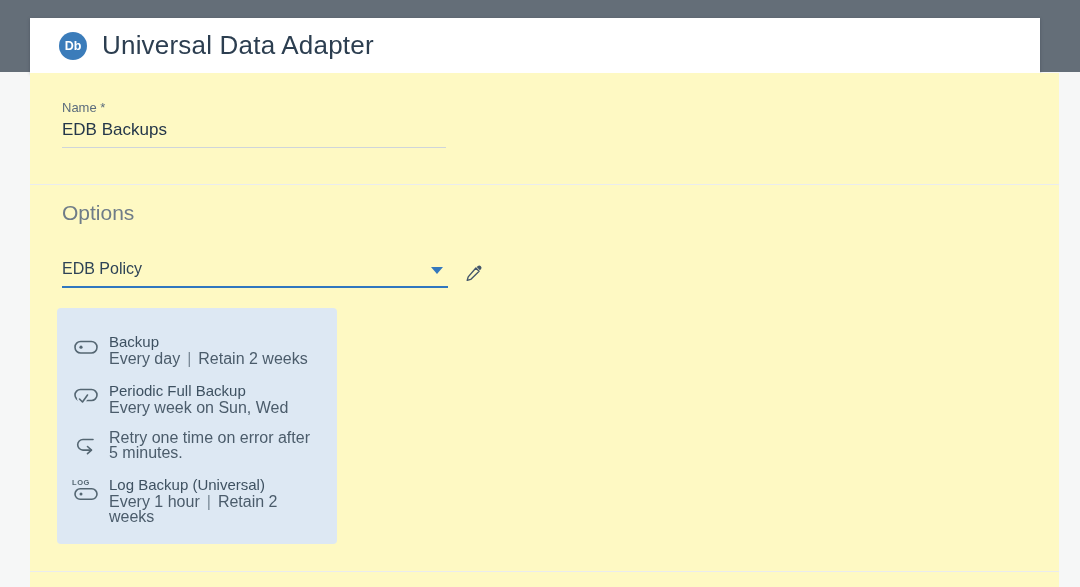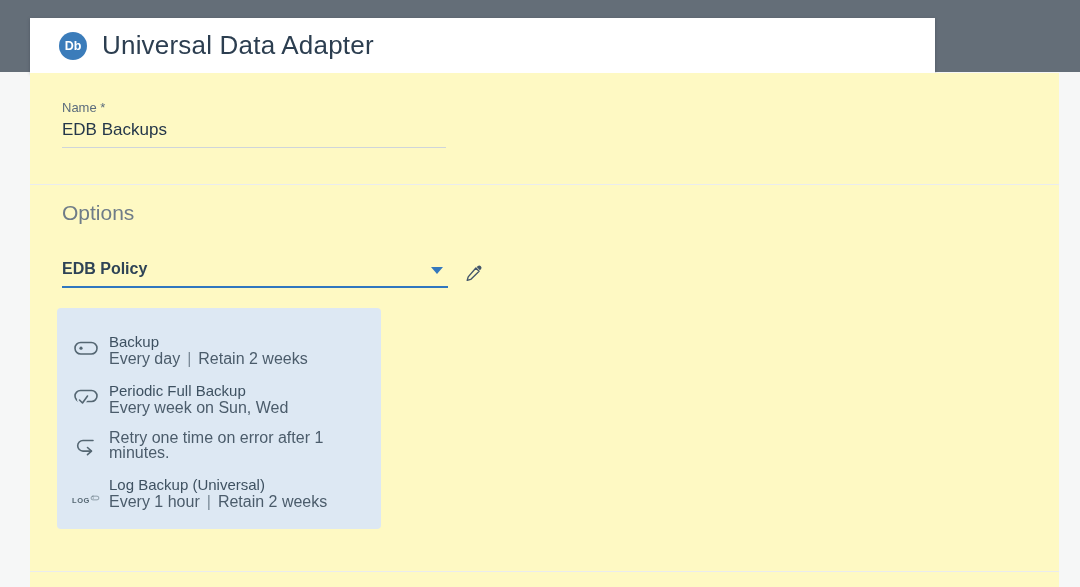--- a/index.html
+++ b/index.html
@@ -8,21 +8,21 @@
     font-family:"Liberation Sans","DejaVu Sans",sans-serif;
     background:#f6f7f7;
     position:relative;
     color:#25374a;
   }
   .topband {
     position:absolute; left:0; top:0; width:1080px; height:72px;
     background:#646e78;
   }
   .title-card {
-    position:absolute; left:30px; top:18px; width:905px; height:55px;
+    position:absolute; left:30px; top:18px; width:1010px; height:55px;
     background:#ffffff;
     box-shadow:0 1px 3px rgba(40,50,60,.35);
     display:flex; align-items:center; padding-left:29px;
   }
   .db-badge {
     width:28px; height:28px; border-radius:50%;
     background:#3b7cba; color:#ffffff;
     font-size:12.5px; font-weight:bold;
     display:flex; align-items:center; justify-content:center;
     flex:0 0 auto;
@@ -43,46 +43,46 @@
   .name-value {
     margin-top:5px; width:384px; padding-bottom:7px;
     border-bottom:1px solid #cfd5da;
     font-size:17px; color:#25374a;
   }
   .policy-section {
     height:387px; padding:14px 0 0 32px;
     border-bottom:1px solid #eaecee;
   }
   .policy-heading { font-size:21px; line-height:28px; color:#6f7c88; font-weight:400; }
-  .dropdown-row { margin-top:33px; display:flex; align-items:center;font-weight:bold; }
+  .dropdown-row { margin-top:33px; display:flex; align-items:center; }
   .policy-select {
     width:386px; display:flex; justify-content:space-between; align-items:center;
     border-bottom:2px solid #3077bf; padding-bottom:8px; cursor:pointer;
   }
   .select-value { font-size:16px; color:#2e4356; }
   .caret {
     width:0; height:0; margin-right:5px; margin-top:3px;
     border-left:6px solid transparent; border-right:6px solid transparent;
     border-top:7px solid #3478bd;
   }
   .edit-btn {
     margin-left:13px; margin-bottom:2px;
     background:none; border:none; padding:2px; cursor:pointer;
     display:flex; align-items:center;
   }
   .policy-card {
-    margin-top:20px; margin-left:-5px; width:324px;
+    margin-top:20px; margin-left:-5px; width:280px;
     background:#dde8f3; border-radius:4px;
     padding:24px 16px 20px 15px;
   }
   .policy-item { display:flex; align-items:flex-start; margin-bottom:15px; }
   .policy-item:last-child { margin-bottom:0; }
   .icon-box {
     width:28px; margin-right:9px; flex:0 0 auto;
-    display:flex; flex-direction:row; align-items:flex-end; justify-content:center;
+    display:flex; flex-direction:column; align-items:flex-start; justify-content:center;
     min-height:30px; color:#546672;
   }
   .item-title { font-size:15px; line-height:19px; color:#3e5161; }
   .item-sub { font-size:16px; line-height:15px; color:#4b5c6b; }
   .sep { margin:0 7px; color:#7a8a98; }
   .log-label { font-size:7.5px; font-weight:bold; letter-spacing:.6px; color:#546672; line-height:8px; }
   svg.stroke-ic { stroke:#546672; fill:none; stroke-width:1.6; stroke-linecap:round; stroke-linejoin:round; }
 </style>
 </head>
 <body>
@@ -149,21 +149,21 @@
       </div>
 
       <div class="policy-item">
         <span class="icon-box">
           <svg class="stroke-ic" width="28" height="28" viewBox="0 0 28 28">
             <path d="M21 8.5 H11 a5.3 5.3 0 0 0 0 10.6 h8"></path>
             <polyline points="15.5,15.5 19.5,19.1 15.5,22.7"></polyline>
           </svg>
         </span>
         <span>
-          <div class="item-sub"><span>Retry one time on error after 1 minutes.</span></div>
+          <div class="item-sub"><span>Retry one time on error after 5 minutes.</span></div>
         </span>
       </div>
 
       <div class="policy-item">
         <span class="icon-box">
           <span class="log-label">LOG</span>
           <svg class="stroke-ic" width="28" height="14" viewBox="0 0 28 14">
             <rect x="3" y="1.8" width="22" height="10.5" rx="5.2"></rect>
             <circle cx="9" cy="7" r="1.5" fill="#546672" stroke="none"></circle>
           </svg>

